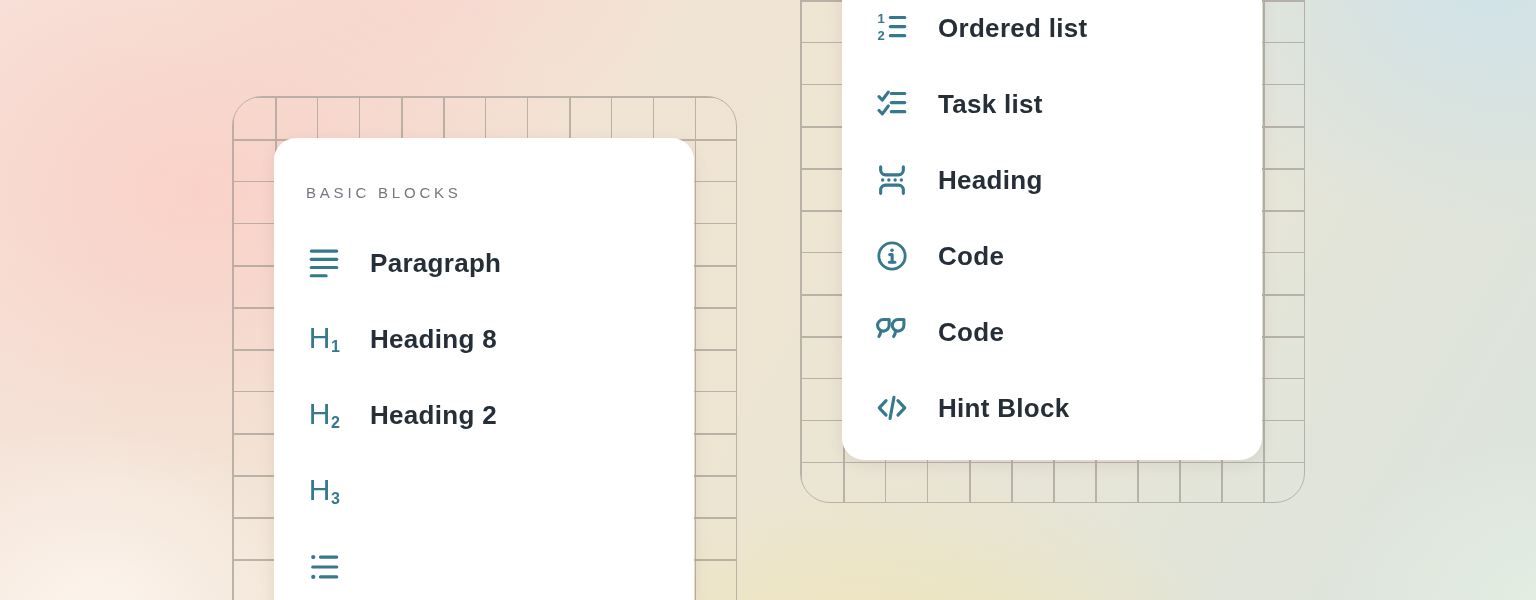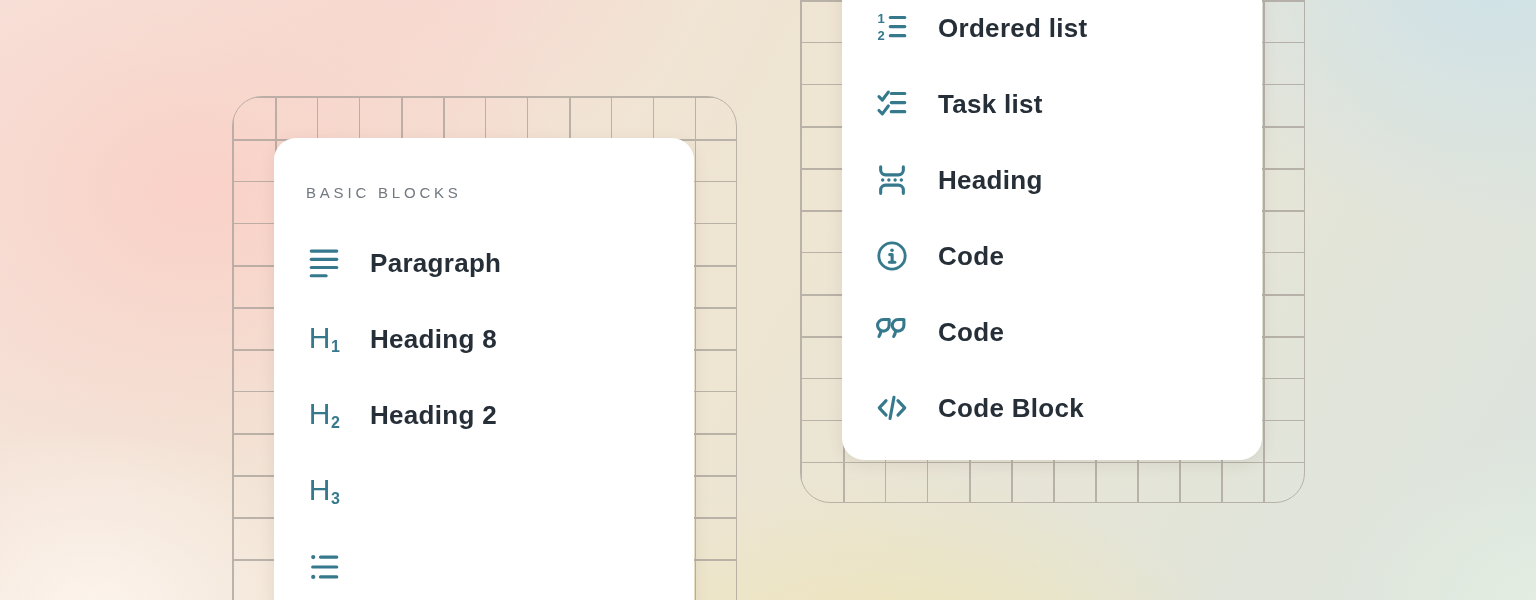--- a/index.html
+++ b/index.html
@@ -189,16 +189,16 @@
         <span class="label">Code</span>
       </div>
       <div class="menu-item">
         <span class="icon">
           <svg viewBox="0 0 24 24" width="34" height="34" fill="none" stroke="currentColor" stroke-width="2.2" stroke-linecap="round" stroke-linejoin="round" font-family="Liberation Sans, DejaVu Sans, sans-serif">
             <path d="M7.8 6.8 L3 11.9 L7.8 17"></path>
             <path d="M16.2 6.8 L21 11.9 L16.2 17"></path>
             <line x1="13.4" y1="4.4" x2="10.6" y2="19.4"></line>
           </svg>
         </span>
-        <span class="label">Code Block</span>
+        <span class="label">Hint Block</span>
       </div>
     </div>
 </div>
 
 </body></html>

